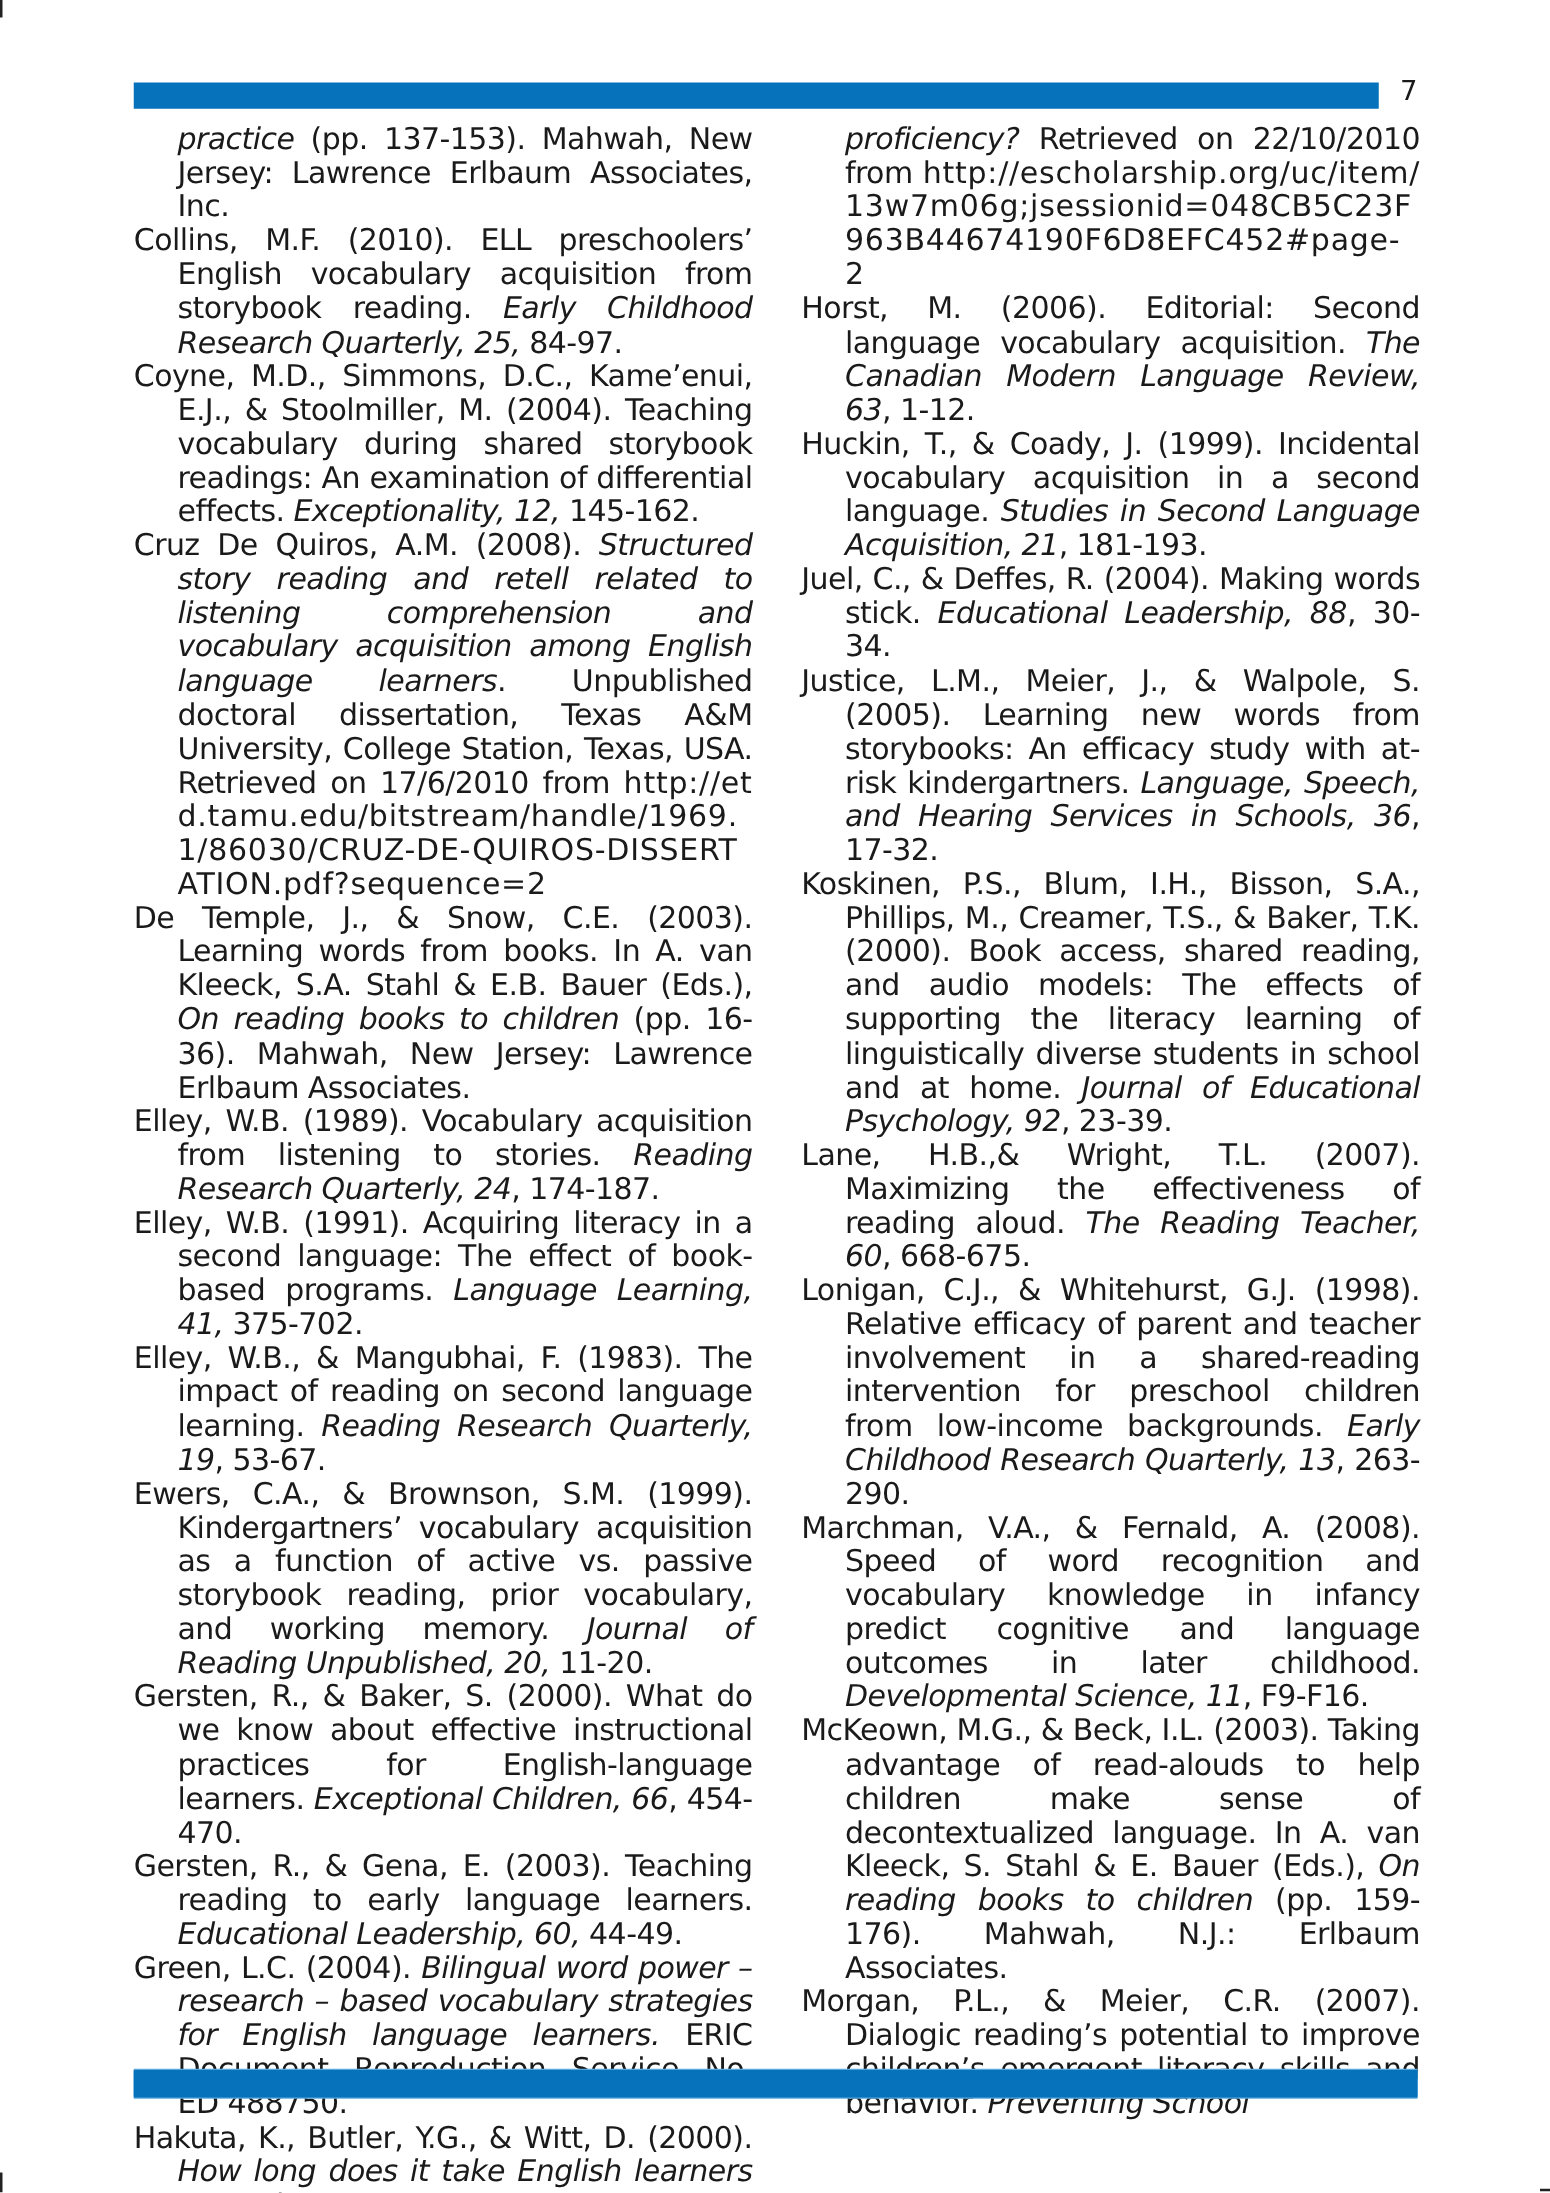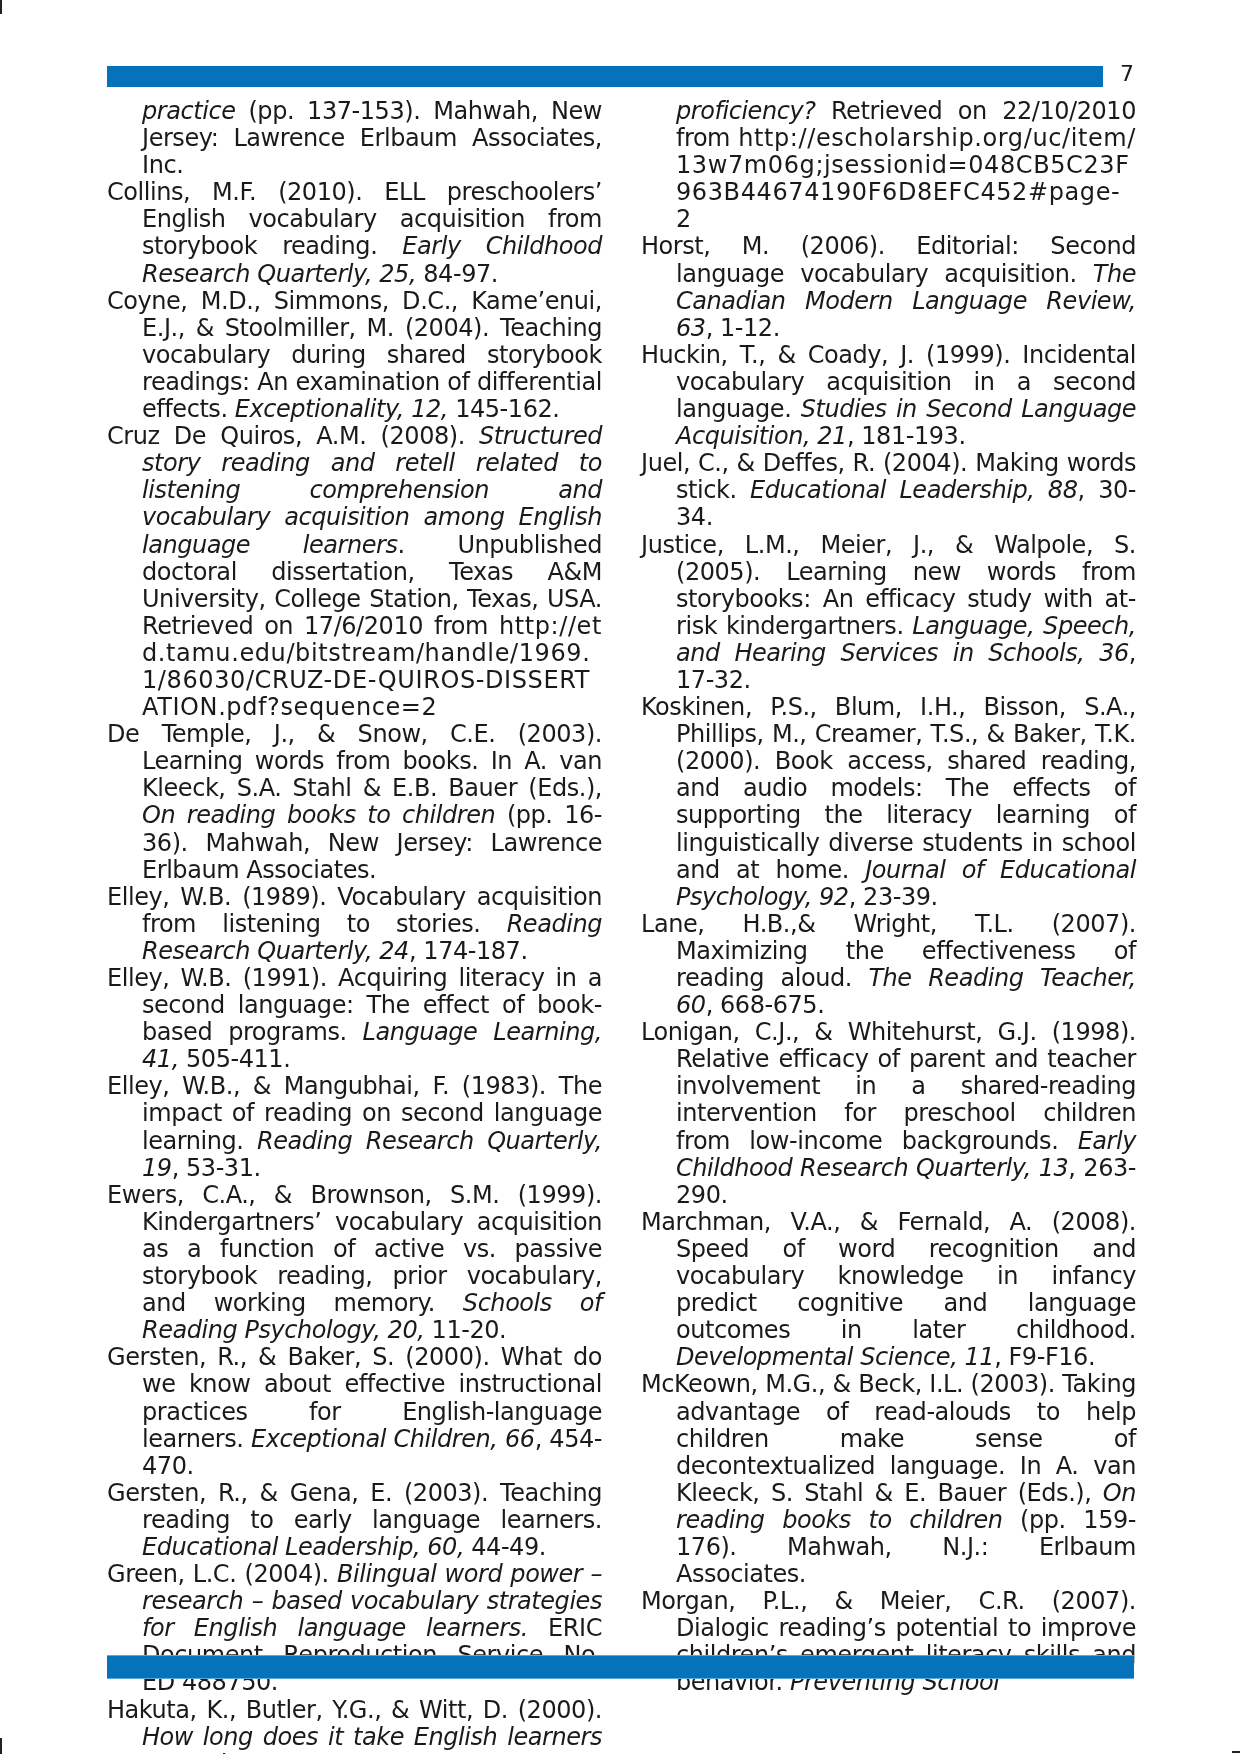--- a/index.html
+++ b/index.html
@@ -54,23 +54,23 @@
 <div class="top-bar" style="background: rgb(6, 114, 187);"></div>
 <div class="page-number">7</div>
 
 <div class="column col-left">
     <p class="ref cont"><i>practice</i><span> (pp. 137-153). Mahwah, New Jersey: Lawrence Erlbaum Associates, Inc.</span></p>
     <p class="ref"><span>Collins, M.F. (2010). ELL preschoolers’ English vocabulary acquisition from storybook reading. </span><i>Early Childhood Research Quarterly, 25,</i><span> 84-97.</span></p>
     <p class="ref"><span>Coyne, M.D., Simmons, D.C., Kame’enui, E.J., &amp; Stoolmiller, M. (2004). Teaching vocabulary during shared storybook readings: An examination of differential effects. </span><i>Exceptionality, 12,</i><span> 145-162.</span></p>
     <p class="ref"><span>Cruz De Quiros, A.M. (2008). </span><i>Structured story reading and retell related to listening comprehension and vocabulary acquisition among English language learners</i><span>. Unpublished doctoral dissertation, Texas A&amp;M University, College Station, Texas, USA. Retrieved on 17/6/2010 from </span><span class="url">http://etd.tamu.edu/bitstream/handle/1969.1/86030/CRUZ-DE-QUIROS-DISSERTATION.pdf?sequence=2</span></p>
     <p class="ref"><span>De Temple, J., &amp; Snow, C.E. (2003). Learning words from books. In A. van Kleeck, S.A. Stahl &amp; E.B. Bauer (Eds.), </span><i>On reading books to children</i><span> (pp. 16-36). Mahwah, New Jersey: Lawrence Erlbaum Associates.</span></p>
     <p class="ref"><span>Elley, W.B. (1989). Vocabulary acquisition from listening to stories. </span><i>Reading Research Quarterly, 24</i><span>, 174-187.</span></p>
-    <p class="ref"><span>Elley, W.B. (1991). Acquiring literacy in a second language: The effect of book-based programs. </span><i>Language Learning, 41,</i><span> 505-411.</span></p>
-    <p class="ref"><span>Elley, W.B., &amp; Mangubhai, F. (1983). The impact of reading on second language learning. </span><i>Reading Research Quarterly, 19</i><span>, 53-31.</span></p>
-    <p class="ref"><span>Ewers, C.A., &amp; Brownson, S.M. (1999). Kindergartners’ vocabulary acquisition as a function of active vs. passive storybook reading, prior vocabulary, and working memory. </span><i>Schools of Reading Psychology, 20,</i><span> 11-20.</span></p>
+    <p class="ref"><span>Elley, W.B. (1991). Acquiring literacy in a second language: The effect of book-based programs. </span><i>Language Learning, 41,</i><span> 375-702.</span></p>
+    <p class="ref"><span>Elley, W.B., &amp; Mangubhai, F. (1983). The impact of reading on second language learning. </span><i>Reading Research Quarterly, 19</i><span>, 53-67.</span></p>
+    <p class="ref"><span>Ewers, C.A., &amp; Brownson, S.M. (1999). Kindergartners’ vocabulary acquisition as a function of active vs. passive storybook reading, prior vocabulary, and working memory. </span><i>Journal of Reading Unpublished, 20,</i><span> 11-20.</span></p>
     <p class="ref"><span>Gersten, R., &amp; Baker, S. (2000). What do we know about effective instructional practices for English-language learners. </span><i>Exceptional Children, 66</i><span>, 454-470.</span></p>
     <p class="ref"><span>Gersten, R., &amp; Gena, E. (2003). Teaching reading to early language learners. </span><i>Educational Leadership, 60,</i><span> 44-49.</span></p>
     <p class="ref"><span>Green, L.C. (2004). </span><i>Bilingual word power – research – based vocabulary strategies for English language learners.</i><span> ERIC Document Reproduction Service No. ED 488750.</span></p>
     <p class="ref"><span>Hakuta, K., Butler, Y.G., &amp; Witt, D. (2000). </span><i>How long does it take English learners to attain</i></p>
   </div>
 <div class="column col-right">
     <p class="ref cont"><i>proficiency?</i><span> Retrieved on 22/10/2010 from </span><span class="url">http://escholarship.org/uc/item/13w7m06g;jsessionid=048CB5C23F963B44674190F6D8EFC452#page-2</span></p>
     <p class="ref"><span>Horst, M. (2006). Editorial: Second language vocabulary acquisition. </span><i>The Canadian Modern Language Review, 63</i><span>, 1-12.</span></p>
     <p class="ref"><span>Huckin, T., &amp; Coady, J. (1999). Incidental vocabulary acquisition in a second language. </span><i>Studies in Second Language Acquisition, 21</i><span>, 181-193.</span></p>
     <p class="ref"><span>Juel, C., &amp; Deffes, R. (2004). Making words stick. </span><i>Educational Leadership, 88</i><span>, 30-34.</span></p>

